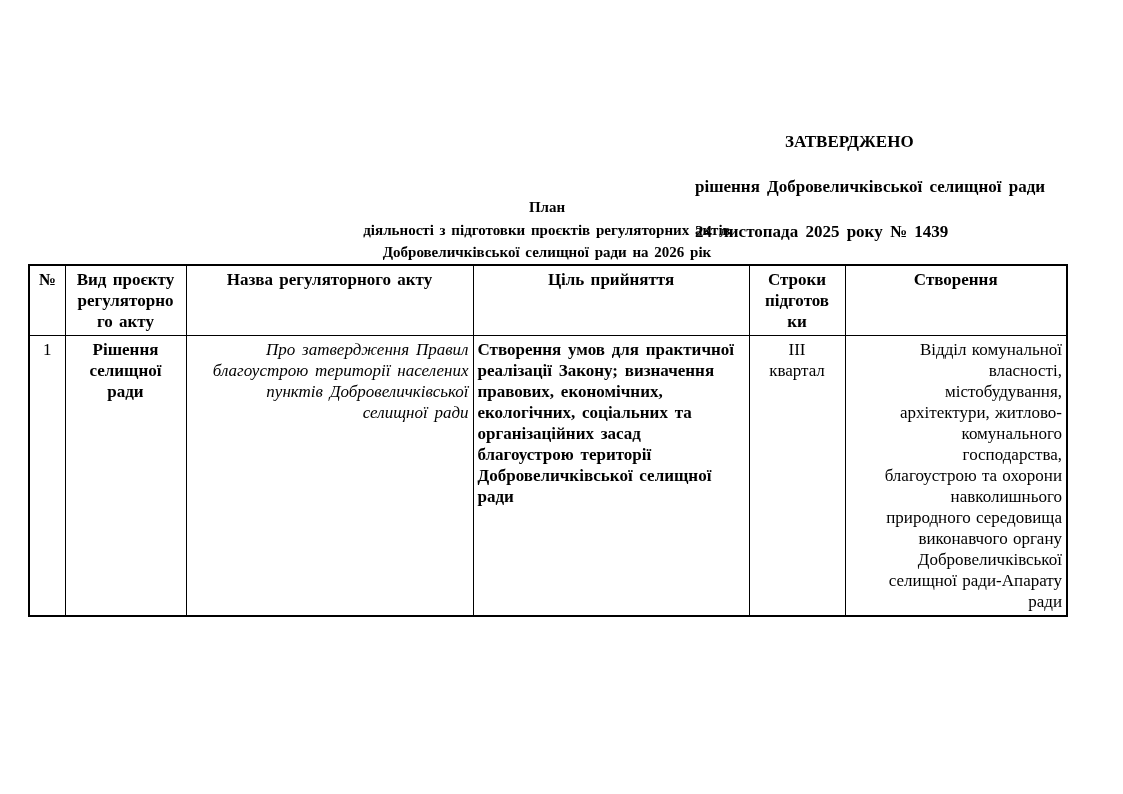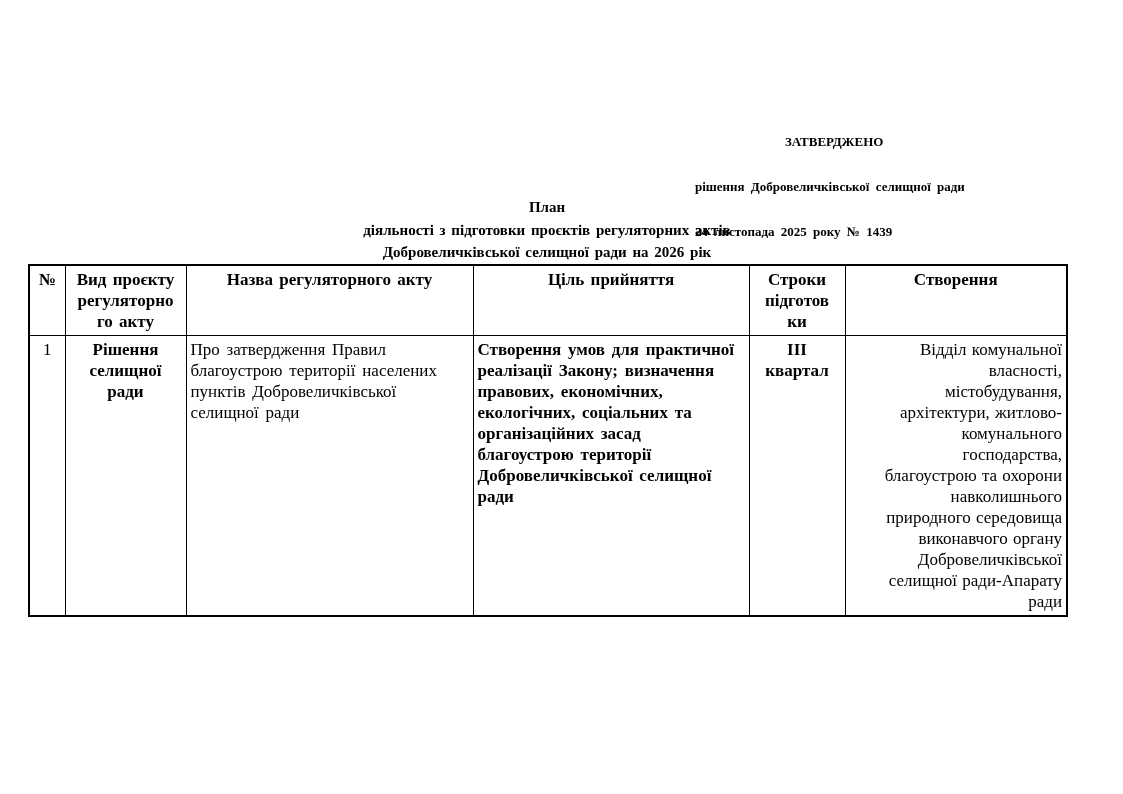--- a/index.html
+++ b/index.html
@@ -13,21 +13,21 @@
     color: #000000;
     font-family: "Liberation Serif", "DejaVu Serif", serif;
     overflow: hidden;
   }
   
   .approval {
     position: absolute;
     top: 108px;
     left: 695px;
     width: 386px;
-    font-size: 13px;
+    font-size: 17px;
     font-weight: bold;
     line-height: 22.5px;
     word-spacing: 3px;
     text-align: left;
     white-space: pre-line;
   }
   .approval .line1 { padding-left: 90px; }
   
   .doc-title {
     position: absolute;
@@ -62,23 +62,23 @@
   }
   table.plan th {
     font-weight: bold;
     text-align: center;
     word-spacing: 2px;
     height: 64px;
   }
   table.plan tbody tr { height: 280px; }
   td.c-num    { text-align: center; }
   td.c-type   { text-align: center; font-weight: bold; }
-  td.c-name   { text-align: left;  padding-left: 6px; word-spacing: 2.5px; }
+  td.c-name   { text-align: right;  padding-left: 6px; word-spacing: 2.5px; font-style: italic; }
   td.c-goal   { text-align: left;  padding-left: 6px; word-spacing: 2.5px; font-weight: bold; }
-  td.c-terms  { text-align: center; font-weight: bold; }
+  td.c-terms  { text-align: center; }
   td.c-dev    { text-align: right; word-spacing: 1px; }
 </style>
 </head>
 <body>
 
 <div class="page">
 
   <div class="approval">
     <div class="line1">ЗАТВЕРДЖЕНО</div>
     <div>рішення Добровеличківської селищної ради</div>

